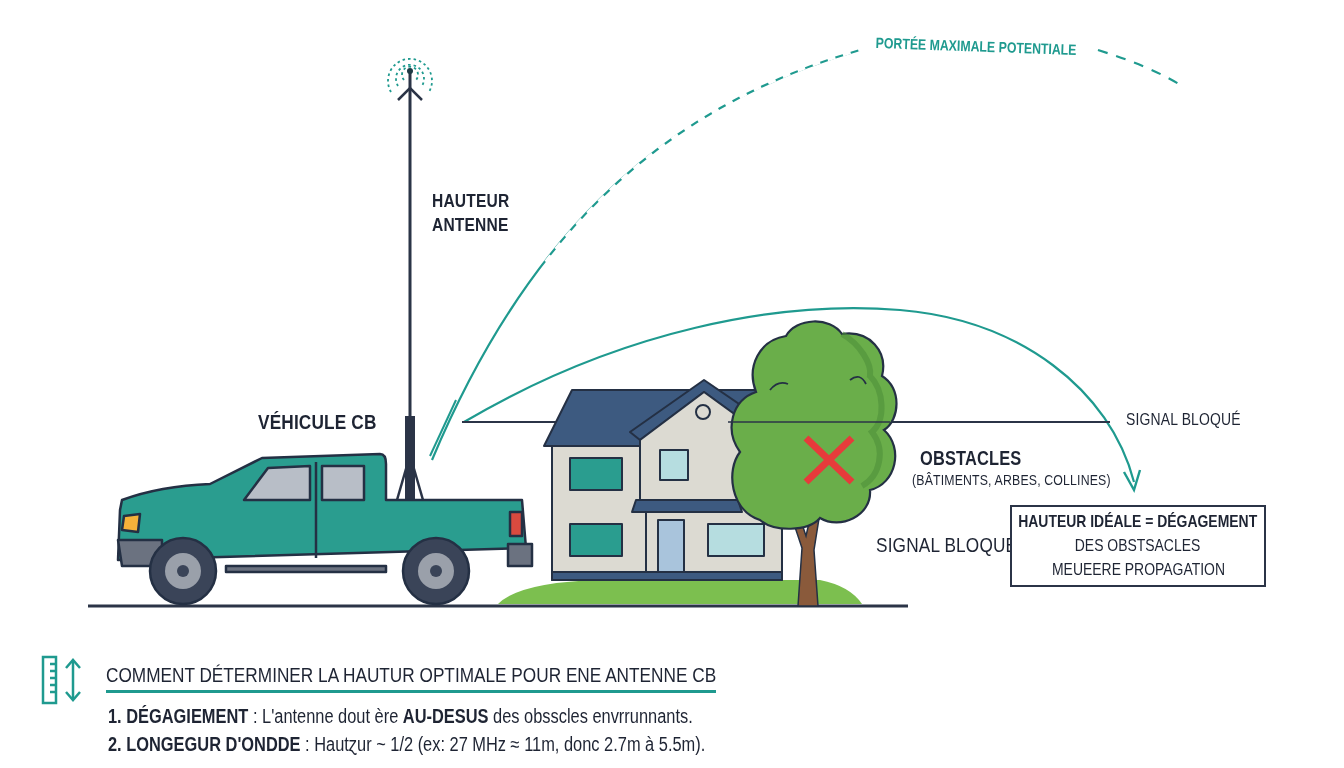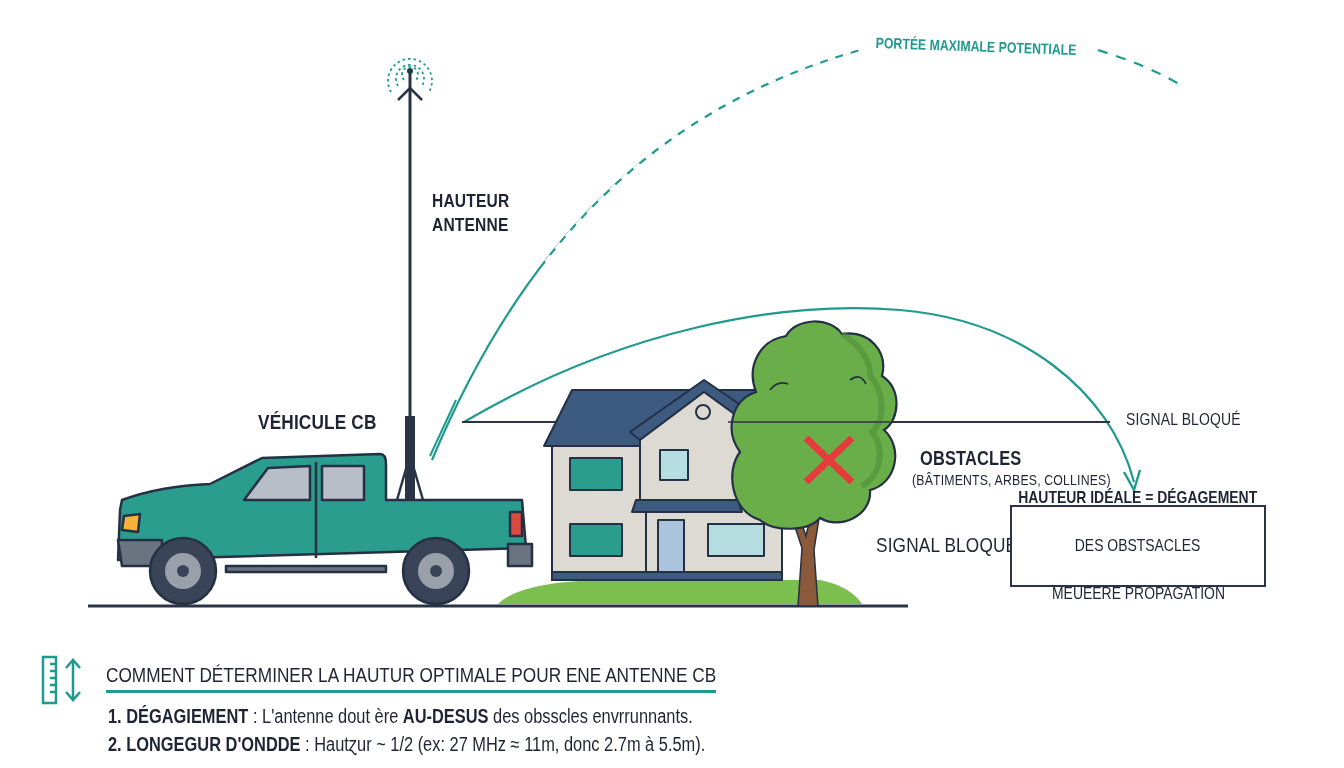--- a/index.html
+++ b/index.html
@@ -9,21 +9,21 @@
   .lbl { position: absolute; font-family: "Liberation Sans", sans-serif; font-weight: 700;
          color: #1e2433; transform: scaleX(0.82); transform-origin: left top; white-space: nowrap; letter-spacing: 0.2px; }
   #antenna-label { left: 432px; top: 189px; font-size: 19px; line-height: 24px; }
   #vehicle-label { left: 258px; top: 410px; font-size: 21px; }
   #signal-blocked-top { left: 1126px; top: 410px; font-size: 17px; font-weight: 400; }
   #obstacles-title { left: 920px; top: 447px; font-size: 20px; }
   #obstacles-sub { left: 912px; top: 471px; font-size: 15px; font-weight: 400; }
   #signal-blocked-mid { left: 876px; top: 533px; font-size: 21px; font-weight: 400; }
   #result-box { position: absolute; left: 1010px; top: 505px; width: 256px; height: 82px;
                 border: 2px solid #2b3447; background: #ffffff; box-sizing: border-box;
-                display: flex; flex-direction: column; align-items: center; justify-content: center; gap: 24px; }
+                display: flex; flex-direction: column; align-items: center; justify-content: center; }
   #result-box .line { font-weight: 700; font-size: 17px; line-height: 24px; color: #1e2433;
                       transform: scaleX(0.82); white-space: nowrap; font-family: "Liberation Sans", sans-serif; }
   #result-box .line.reg { font-weight: 400; }
   #range-label { position: absolute; left: 876px; top: 34px; font-size: 15px; font-weight: 700; color: #1f9a8f;
                  transform: rotate(2deg) scaleX(0.82); transform-origin: left top; white-space: nowrap; }
   #howto { position: absolute; left: 40px; top: 655px; }
   #howto-icon { position: absolute; left: 0; top: 0; width: 52px; height: 52px; }
   #howto-title { position: absolute; left: 66px; top: 8px; font-size: 21px; font-weight: 400; color: #1e2433;
                  white-space: nowrap; transform: scaleX(0.82); transform-origin: left top; }
   #howto-underline { position: absolute; left: 66px; top: 35px; width: 610px; height: 3px; background: #1f9a8f; }

